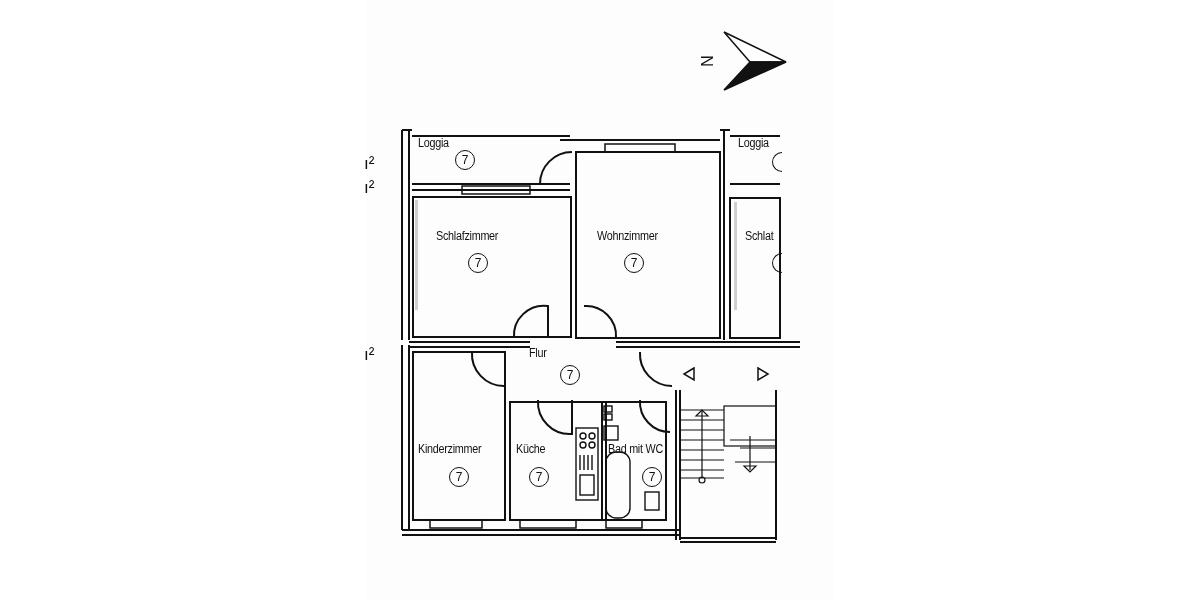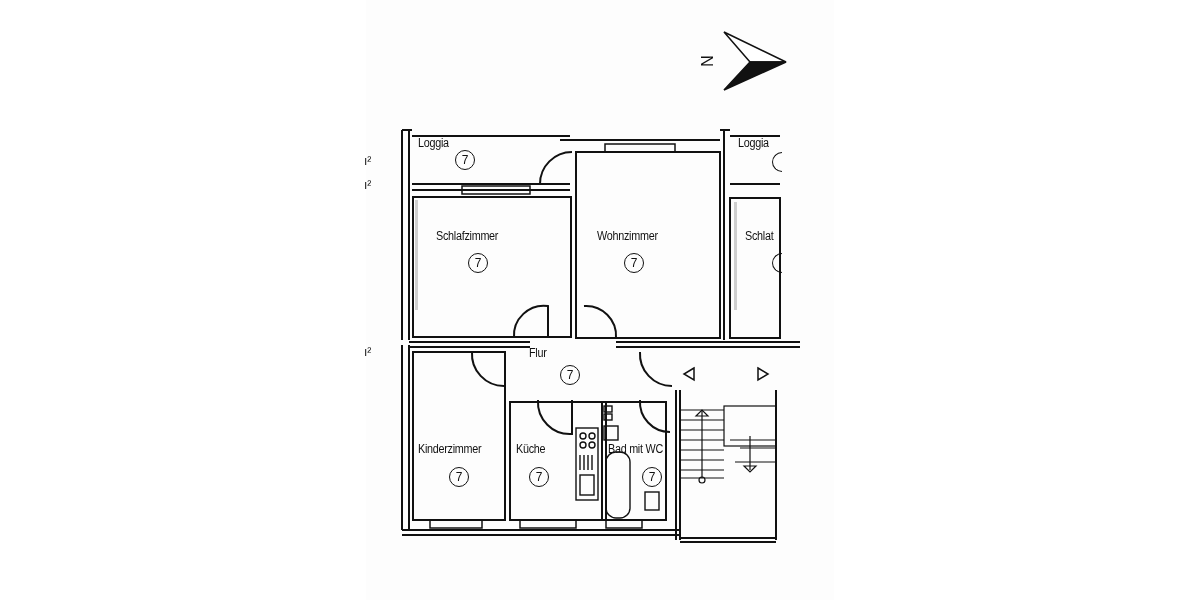--- a/index.html
+++ b/index.html
@@ -5,21 +5,21 @@
   html, body { margin:0; padding:0; }
   body { width:1200px; height:600px; background:#ffffff; position:relative; overflow:hidden;
          font-family:"Liberation Sans", sans-serif; }
   .sheet { position:absolute; left:366px; top:0; width:468px; height:600px; background:#fdfdfd; }
   svg { position:absolute; left:0; top:0; }
   .lbl { position:absolute; font-family:"Liberation Sans", sans-serif; font-size:12px; color:#111;
          letter-spacing:-0.3px; transform:scaleX(0.9); transform-origin:left top; white-space:nowrap; }
   .num { position:absolute; width:18px; height:18px; border:1.5px solid #111; border-radius:50%;
          font-size:12px; line-height:18px; text-align:center; color:#111; box-sizing:content-box; }
   .num.half { width:9px; border-right:none; border-radius:18px 0 0 18px; overflow:hidden; color:transparent; }
-  .edge { position:absolute; font-size:12px; color:#111; }
+  .edge { position:absolute; font-size:17px; color:#111; }
 </style>
 </head>
 <body>
 
 <div class="sheet"></div>
 
 <svg width="1200" height="600">
   <g stroke="#111" stroke-width="2" fill="none">
 
     <g>

